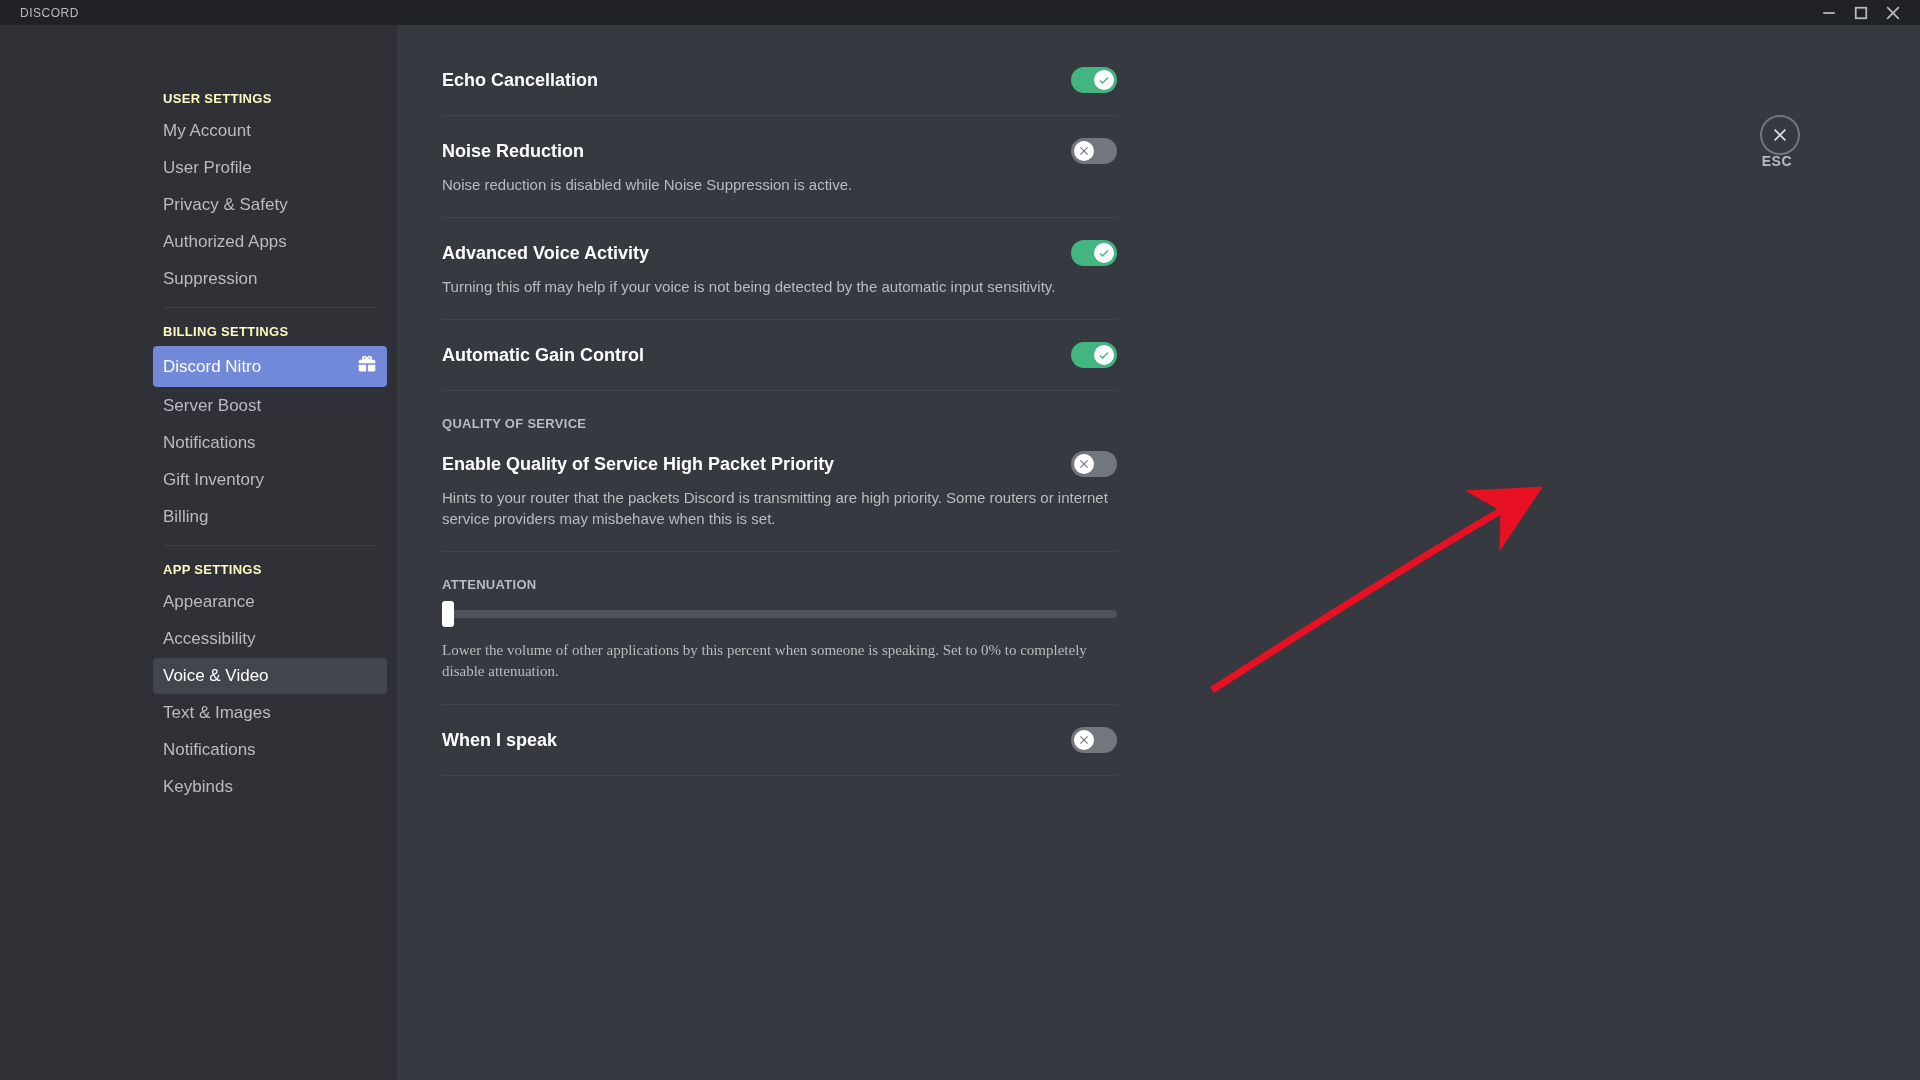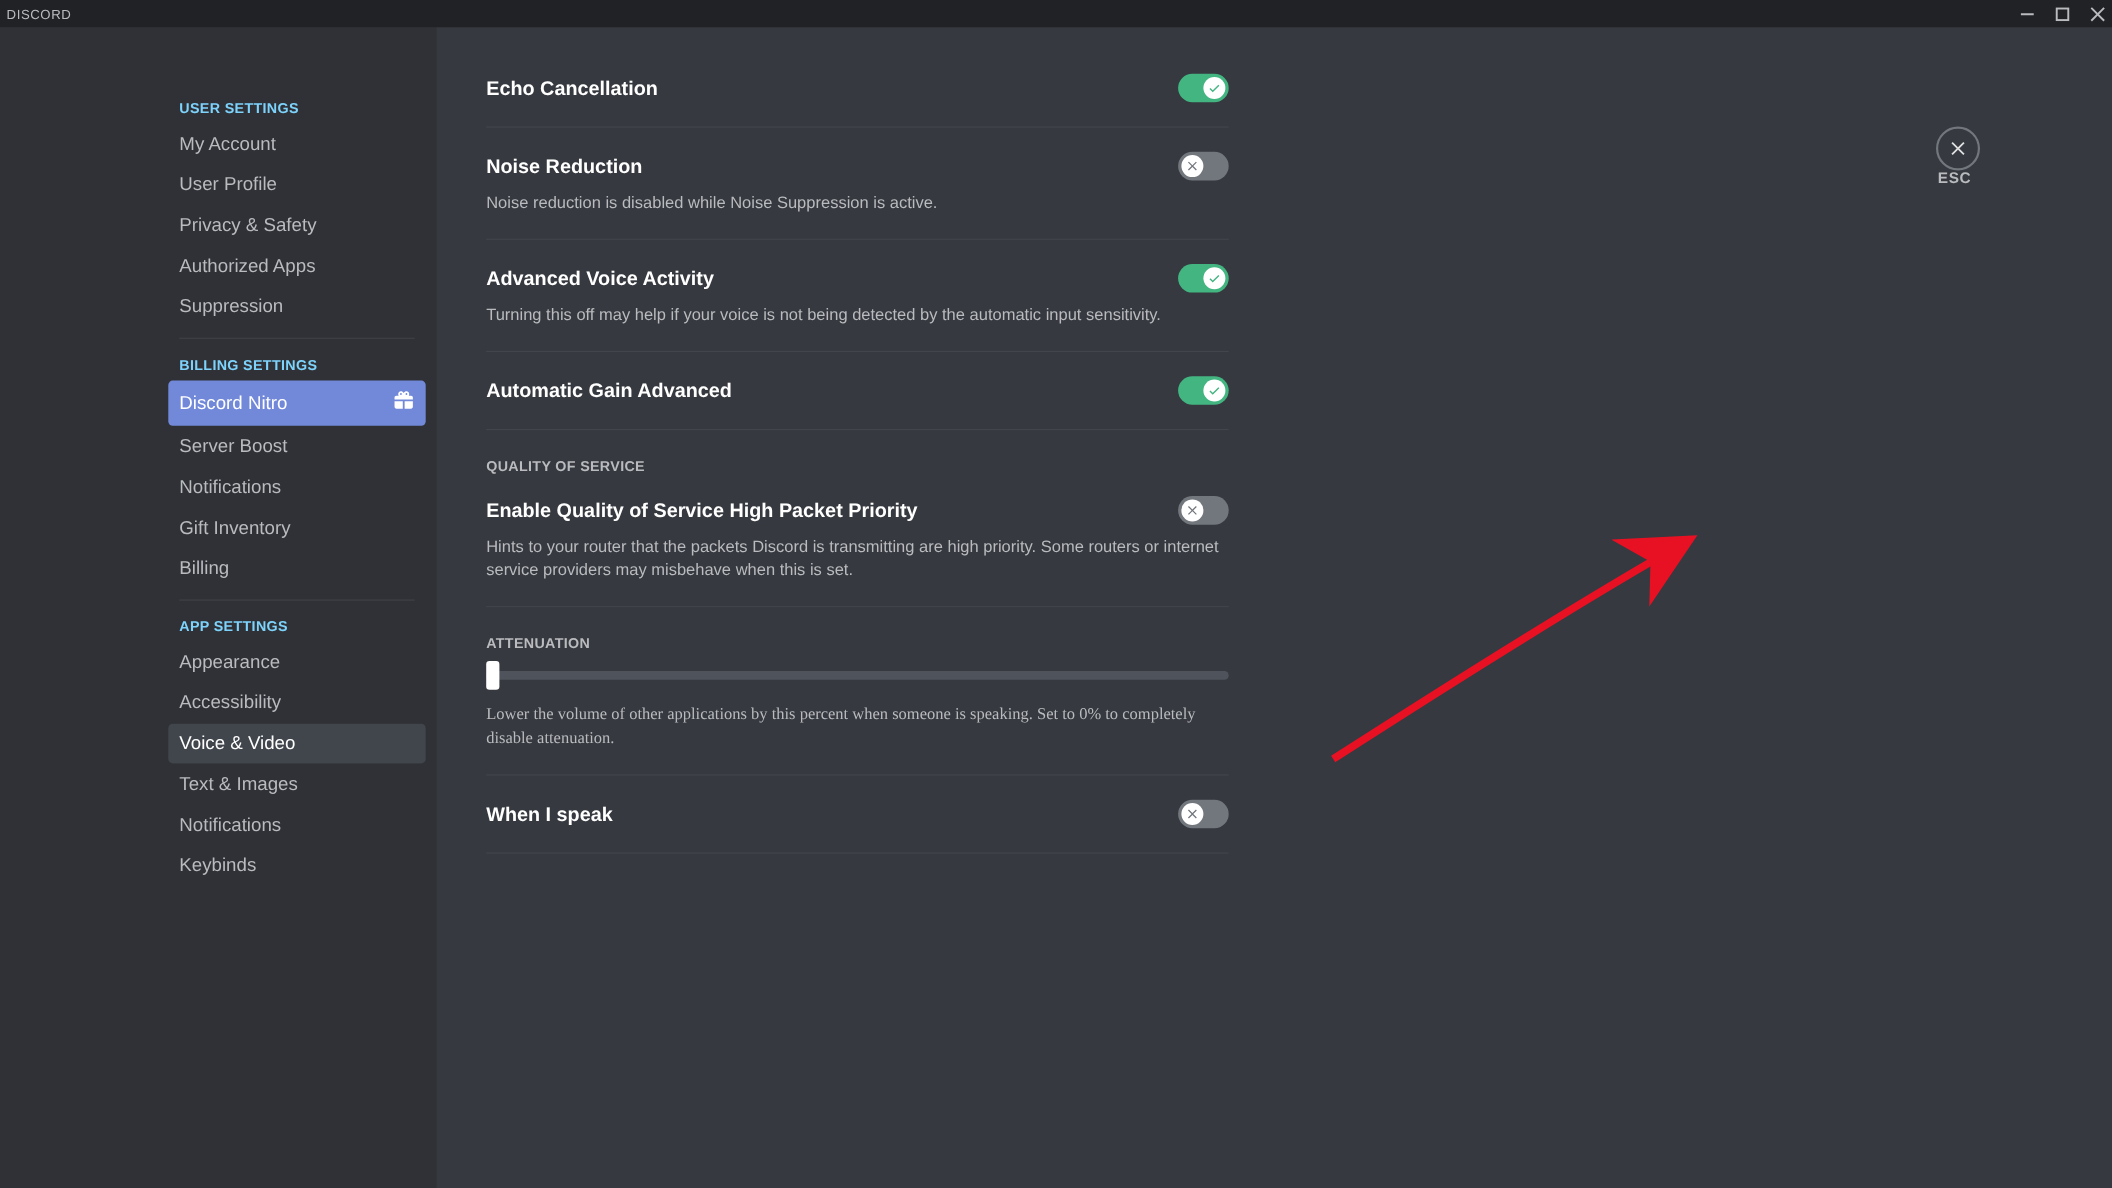--- a/index.html
+++ b/index.html
@@ -9,42 +9,42 @@
       color: #dcddde;
       width: 1920px;
       height: 1080px;
       overflow: hidden;
     }
     .titlebar {
       height: 25px;
       background: #202225;
       display: flex;
       align-items: center;
-      padding: 0 6px;
+      padding: 0 20px;
       font-size: 12px;
       color: #b9bbbe;
     }
     .titlebar-text { flex: 1; font-weight: 500; letter-spacing: 0.5px; text-transform: uppercase; }
     .titlebar-controls { display: flex; gap: 18px; align-items: center; }
     .titlebar-btn { width: 14px; height: 14px; display: flex; align-items: center; justify-content: center; cursor: pointer; color: #b9bbbe; }
     .main { display: flex; height: calc(100% - 25px); }
     .sidebar {
       width: 397px;
       background: #2f3136;
       padding: 60px 10px 20px 10px;
       overflow-y: auto;
       display: flex;
       flex-direction: column;
       align-items: flex-end;
     }
     .sidebar-inner { width: 234px; }
     .sidebar-header {
       font-size: 13px;
       font-weight: 700;
-      color: #7dd3fc;
+      color: #fef9c3;
       text-transform: uppercase;
       padding: 6px 10px;
       letter-spacing: 0.3px;
     }
     .sidebar-item {
       padding: 8px 10px;
       border-radius: 4px;
       font-size: 17px;
       color: #b9bbbe;
       cursor: pointer;
@@ -306,21 +306,21 @@
                 </svg>
               </div>
           </div>
         </div>
         <div class="setting-desc">Turning this off may help if your voice is not being detected by the automatic input sensitivity.</div>
       </div>
       <div class="divider"></div>
 
       <div class="setting-row">
         <div class="setting-header">
-          <div class="setting-title">Automatic Gain Advanced</div>
+          <div class="setting-title">Automatic Gain Control</div>
           <div class="toggle on">
             <div class="toggle-thumb">
                 <svg viewBox="0 0 24 24">
                   <path fill="#43b581" d="M9 16.2l-4.2-4.2L3 13.8l6 6 12-12-1.8-1.8z"></path>
                 </svg>
               </div>
           </div>
         </div>
       </div>
       <div class="divider"></div>

